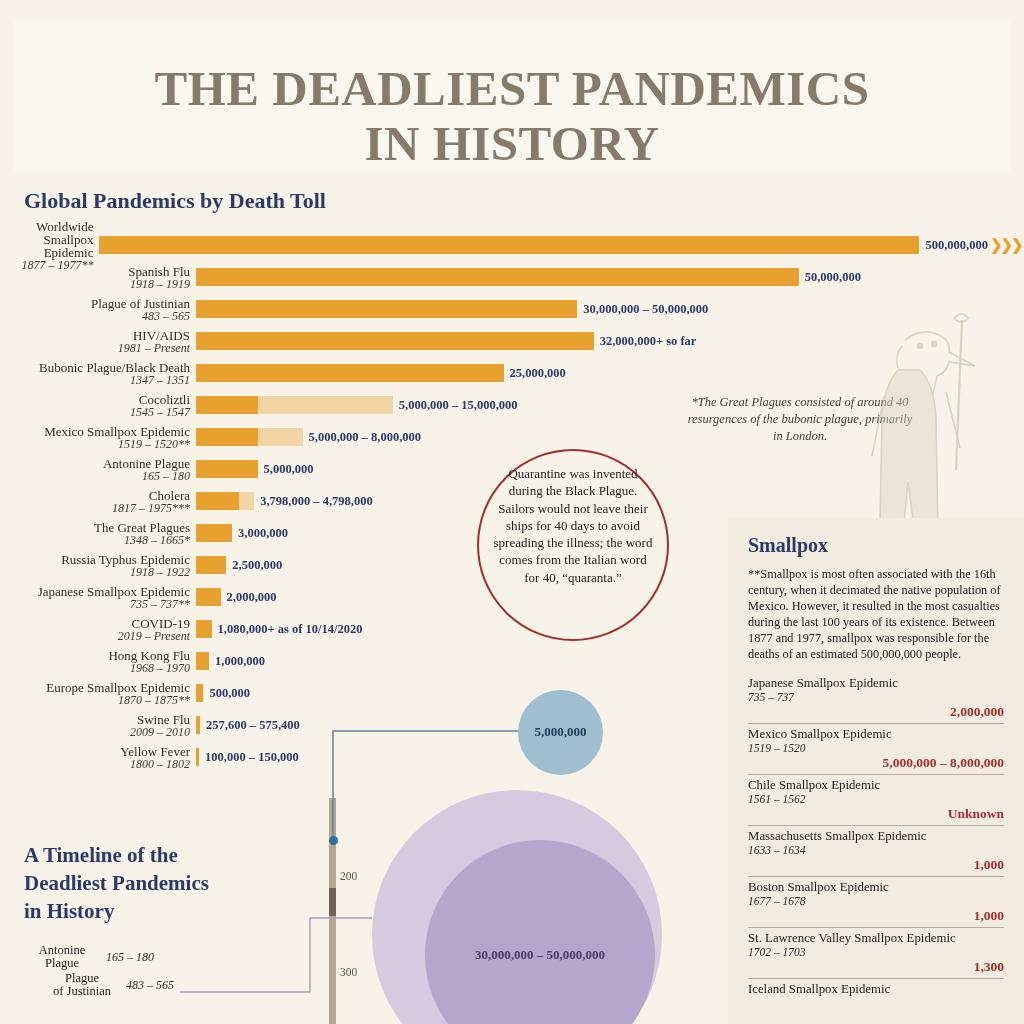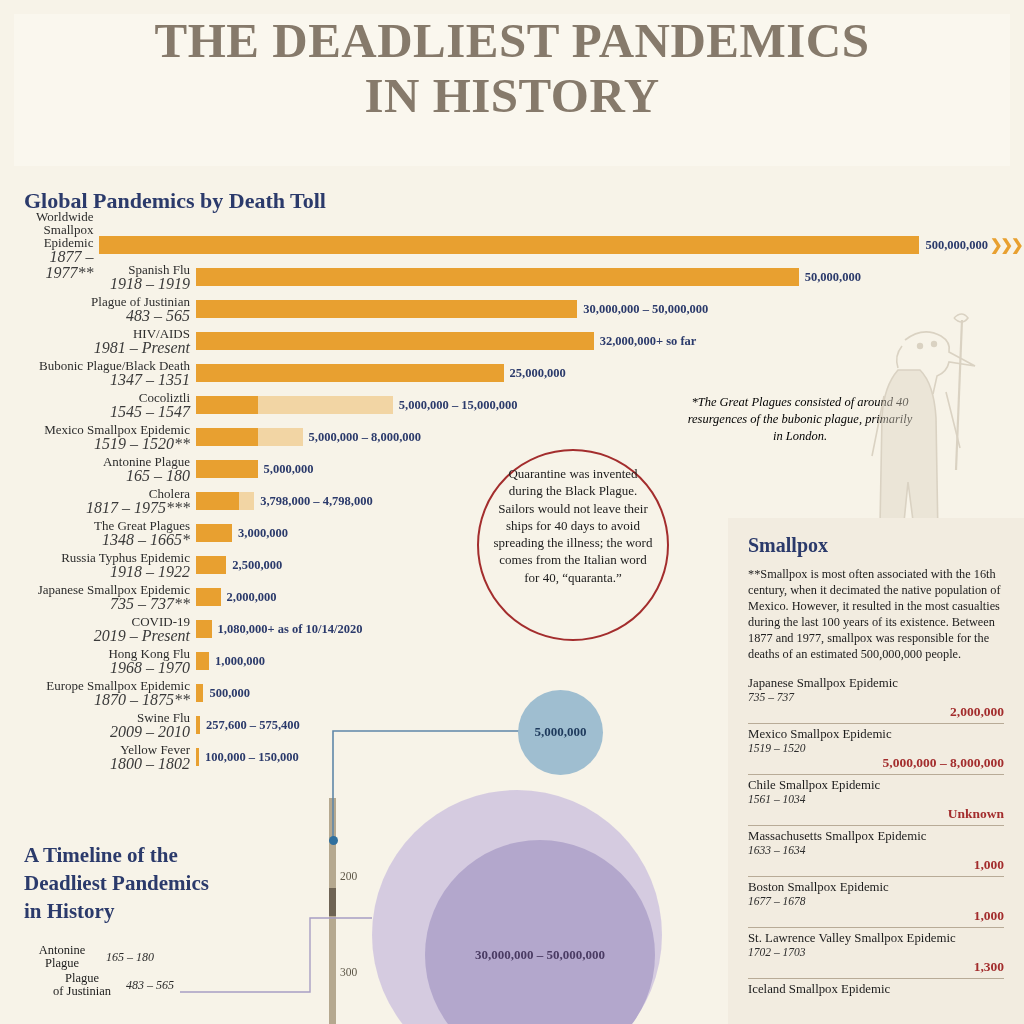--- a/index.html
+++ b/index.html
@@ -19,26 +19,26 @@
     width: 1024px;
     height: 1024px;
     background: #f7f3e8;
     box-sizing: border-box;
     padding: 0;
   }
   
   .header {
     position: absolute;
     left: 14px;
-    top: 14px;
+    top: 20px;
     width: 996px;
     height: 152px;
     background: #faf7ee;
     display: flex;
-    align-items: flex-start;
+    align-items: flex-end;
     justify-content: center;
   }
   .header h1 {
     margin: 0;
     text-align: center;
     font-family: "Liberation Serif", serif;
     font-weight: bold;
     font-size: 49px;
     line-height: 1.12;
     letter-spacing: 0.5px;
@@ -76,21 +76,21 @@
   }
   .row-label .name {
     display: block;
     font-size: 13px;
     color: #2c2c2c;
     font-family: "Liberation Serif", serif;
     margin-left: 36px;
   }
   .row-label .years {
     display: block;
-    font-size: 16px;
+    font-size: 12px;
     font-style: italic;
     color: #3a3a3a;
   }
   .bar-wrap {
     flex: 1;
     display: flex;
     align-items: center;
     height: 20px;
     position: relative;
   }
@@ -143,21 +143,21 @@
   
   .great-note {
     position: absolute;
     left: 684px;
     top: 394px;
     width: 232px;
     text-align: center;
     font-style: italic;
     font-size: 12.5px;
     line-height: 1.35;
-    color: #000000;
+    color: #404040;
   }
   
   .doctor {
     position: absolute;
     left: 850px;
     top: 300px;
     width: 150px;
     height: 260px;
     opacity: 0.45;
   }
@@ -493,21 +493,21 @@
           <div class="sp-years">735 – 737</div>
           <div class="sp-val">2,000,000</div>
         </div>
         <div class="sp-item">
           <div class="sp-name">Mexico Smallpox Epidemic</div>
           <div class="sp-years">1519 – 1520</div>
           <div class="sp-val">5,000,000 – 8,000,000</div>
         </div>
         <div class="sp-item">
           <div class="sp-name">Chile Smallpox Epidemic</div>
-          <div class="sp-years">1561 – 1034</div>
+          <div class="sp-years">1561 – 1562</div>
           <div class="sp-val">Unknown</div>
         </div>
         <div class="sp-item">
           <div class="sp-name">Massachusetts Smallpox Epidemic</div>
           <div class="sp-years">1633 – 1634</div>
           <div class="sp-val">1,000</div>
         </div>
         <div class="sp-item">
           <div class="sp-name">Boston Smallpox Epidemic</div>
           <div class="sp-years">1677 – 1678</div>

